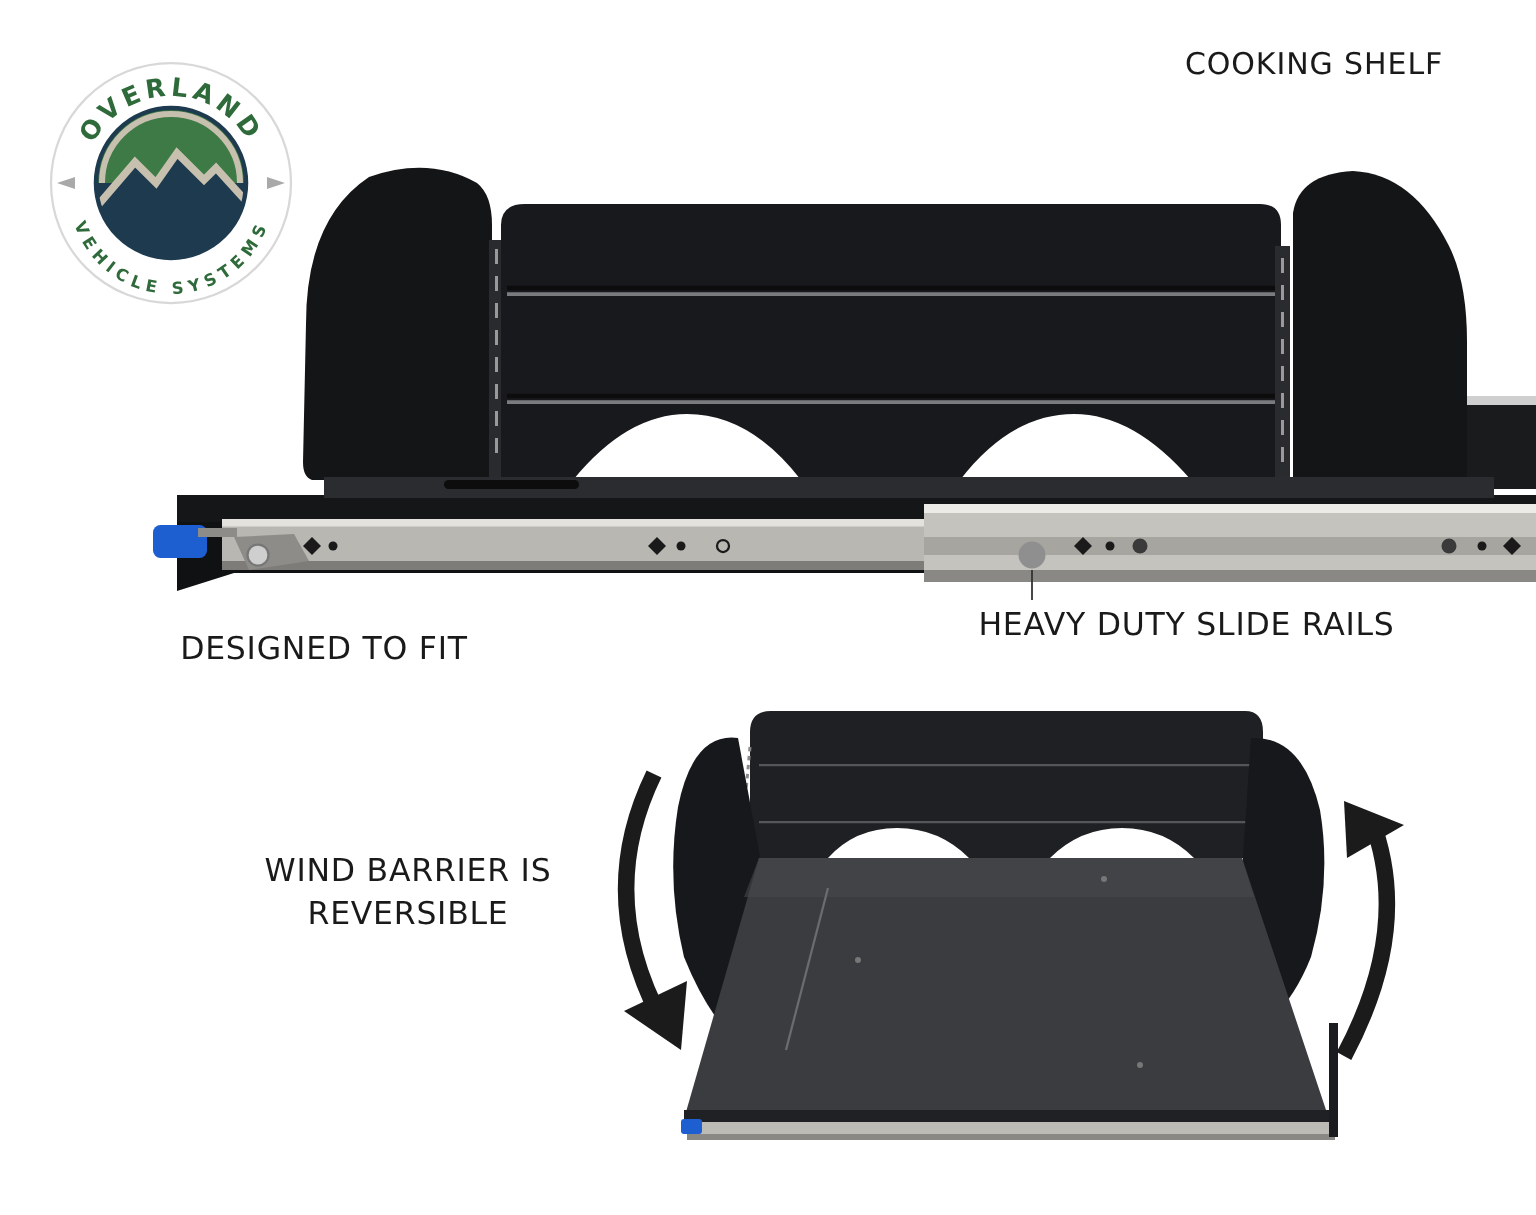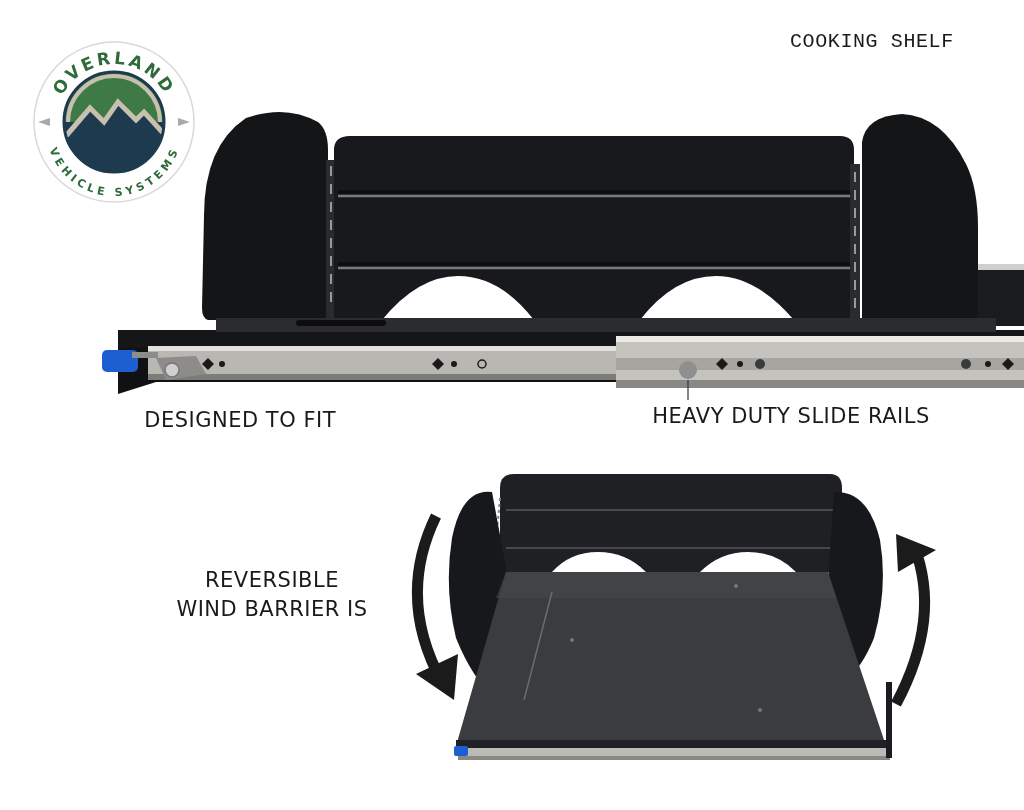--- a/index.html
+++ b/index.html
@@ -33,21 +33,21 @@
     <polygon points="158,82 146,78 146,86" fill="#a9a9a9"></polygon>
     <text font-family="DejaVu Sans,sans-serif" font-weight="bold" font-size="17" fill="#2f6b3a" letter-spacing="3">
       <textPath href="#arcTop" startOffset="50%" text-anchor="middle">OVERLAND</textPath>
     </text>
     <text font-family="DejaVu Sans,sans-serif" font-weight="bold" font-size="11" fill="#2f6b3a" letter-spacing="2.5">
       <textPath href="#arcBot" startOffset="50%" text-anchor="middle" dominant-baseline="hanging">VEHICLE SYSTEMS</textPath>
     </text>
   </svg>
 </div>
 
-<div class="abs" style="left:790px;top:30px;font-size:20px;letter-spacing:0.6px;color:#1a1a1a;font-family:Liberation Mono, monospace;">COOKING SHELF</div>
+<div class="abs" style="left:790px;top:30px;font-size:20px;letter-spacing:0.6px;color:#1a1a1a;">COOKING SHELF</div>
 
 <div class="abs" style="left:96px;top:108px;width:928px;height:292px;">
   <svg width="928" height="292" viewBox="0 0 928 292">
 
     <rect x="882" y="160" width="46" height="58" fill="#1a1b1d"></rect>
     <rect x="882" y="156" width="46" height="6" fill="#cfcfcf"></rect>
 
     <path d="M 108 108 Q 108 38 150 10 Q 190 -4 222 14 Q 232 22 232 42 L 232 212 L 112 212 Q 106 210 106 200 Z" fill="#141517"></path>
 
     <rect x="230" y="52" width="10" height="158" fill="#2a2b2e"></rect>
@@ -114,29 +114,29 @@
 
     <line x1="592" y1="272" x2="592" y2="292" stroke="#333" stroke-width="1.2"></line>
 
     <path d="M 60 250 L 100 248 L 110 266 L 70 272 Z" fill="#8e8c88"></path>
     <circle cx="76" cy="262" r="7" fill="#cfcfcf" stroke="#777" stroke-width="1.5"></circle>
     <rect x="6" y="242" width="36" height="22" rx="5" fill="#1d5fd1"></rect>
     <rect x="36" y="244" width="26" height="6" fill="#8e8c88"></rect>
   </svg>
 </div>
 
-<div class="caption" style="left:96px;top:406px;width:240px;text-align:right;">
+<div class="caption" style="left:96px;top:418px;width:240px;">
   <div>DESIGNED TO FIT</div>
 </div>
 
 <div class="caption" style="left:636px;top:402px;width:310px;">HEAVY DUTY SLIDE RAILS</div>
 
 <div class="caption" style="left:172px;top:566px;width:200px;">
+  <div>WIND BARRIER IS</div>
   <div>REVERSIBLE</div>
-  <div>WIND BARRIER IS</div>
 </div>
 
 <div class="abs" style="left:396px;top:468px;width:560px;height:300px;">
   <svg width="560" height="300" viewBox="0 0 560 300">
 
     <path d="M 40 48 Q 0 130 46 214" fill="none" stroke="#1b1b1b" stroke-width="11"></path>
     <polygon points="20,206 62,186 58,232" fill="#1b1b1b"></polygon>
 
     <path d="M 500 236 Q 546 150 518 78" fill="none" stroke="#1b1b1b" stroke-width="11"></path>
     <polygon points="500,66 540,82 502,104" fill="#1b1b1b"></polygon>

